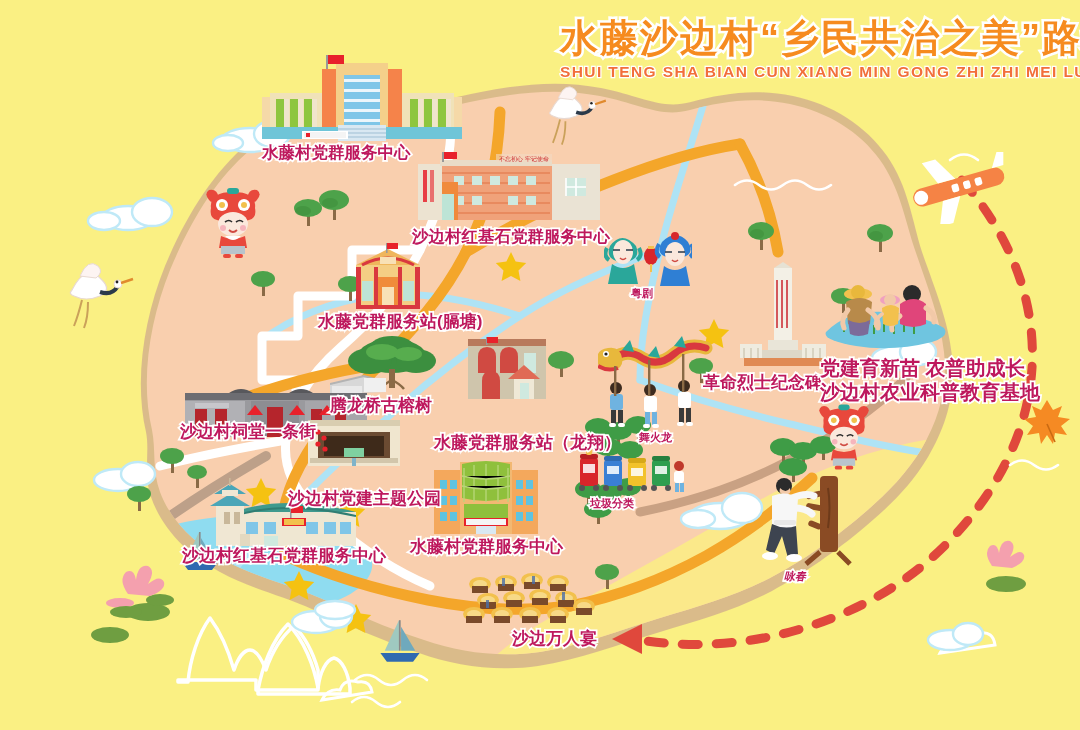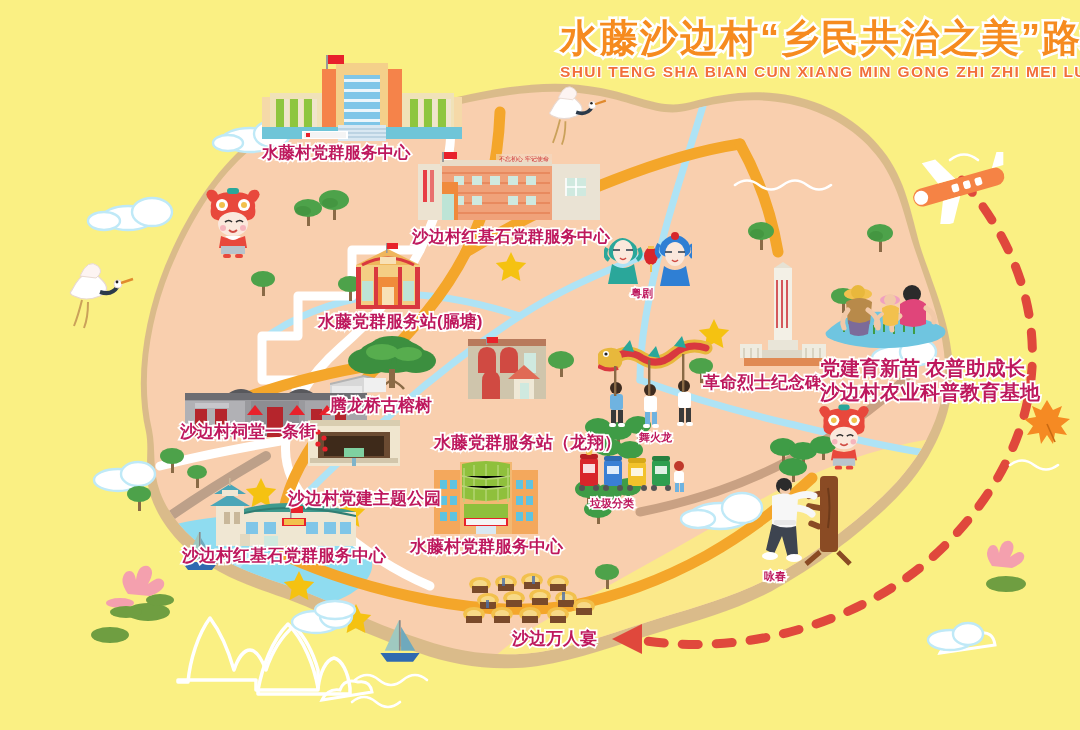--- a/index.html
+++ b/index.html
@@ -897,21 +897,21 @@
       <div class="poi mid" style="left: 330px; top: 396px; width: 150px;">腾龙桥古榕树</div>
       <div class="poi mid" style="left: 180px; top: 422px; width: 180px;">沙边村祠堂一条街</div>
       <div class="poi mid" style="left: 434px; top: 385px; width: 220px; margin-top: 48px;">水藤党群服务站（龙翔）</div>
       <div class="poi mid" style="left: 288px; top: 473px; width: 186px; margin-top: 16px;">沙边村党建主题公园</div>
       <div class="poi mid" style="left: 182px; top: 546px; width: 228px;">沙边村红基石党群服务中心</div>
       <div class="poi mid" style="left: 410px; top: 537px; width: 186px;">水藤村党群服务中心</div>
       <div class="poi small" style="left: 631px; top: 287px; width: 56px;">粤剧</div>
       <div class="poi mid" style="left: 703px; top: 373px; width: 140px;">革命烈士纪念碑</div>
       <div class="poi small" style="left: 639px; top: 431px; width: 84px;">舞火龙</div>
       <div class="poi small" style="left: 590px; top: 497px; width: 84px;">垃圾分类</div>
-      <div class="poi small" style="left: 764px; top: 570px; width: 56px;">咏春</div>
+      <div class="poi small" style="left: 784px; top: 570px; width: 56px; font-style: italic;">咏春</div>
       <div class="poi mid" style="left: 512px; top: 629px; width: 110px;">沙边万人宴</div>
       <div class="poi two" style="left: 820px; top: 357px; width: 166px;">
         <div>党建育新苗 农普助成长</div>
         <div>沙边村农业科普教育基地</div>
       </div>
     </div>
 
 </div>
 
 </body></html>

